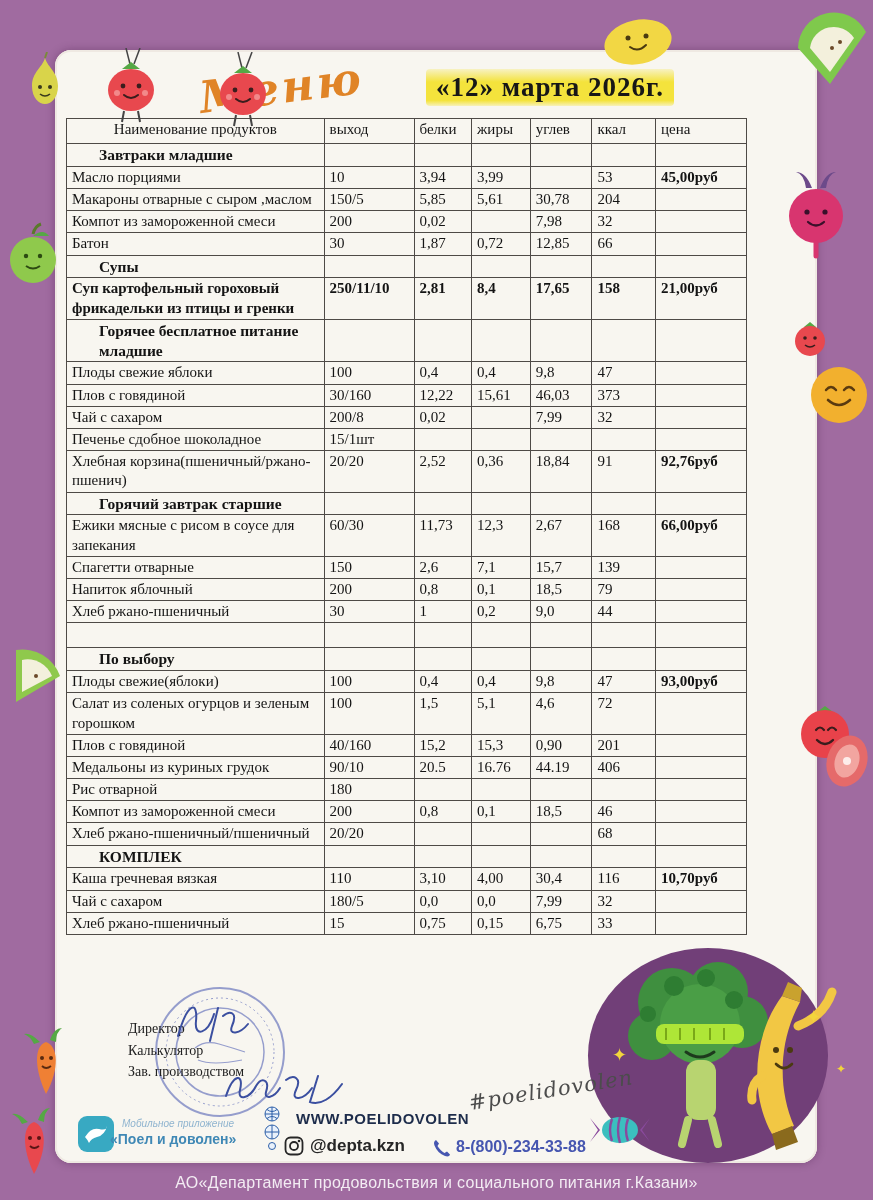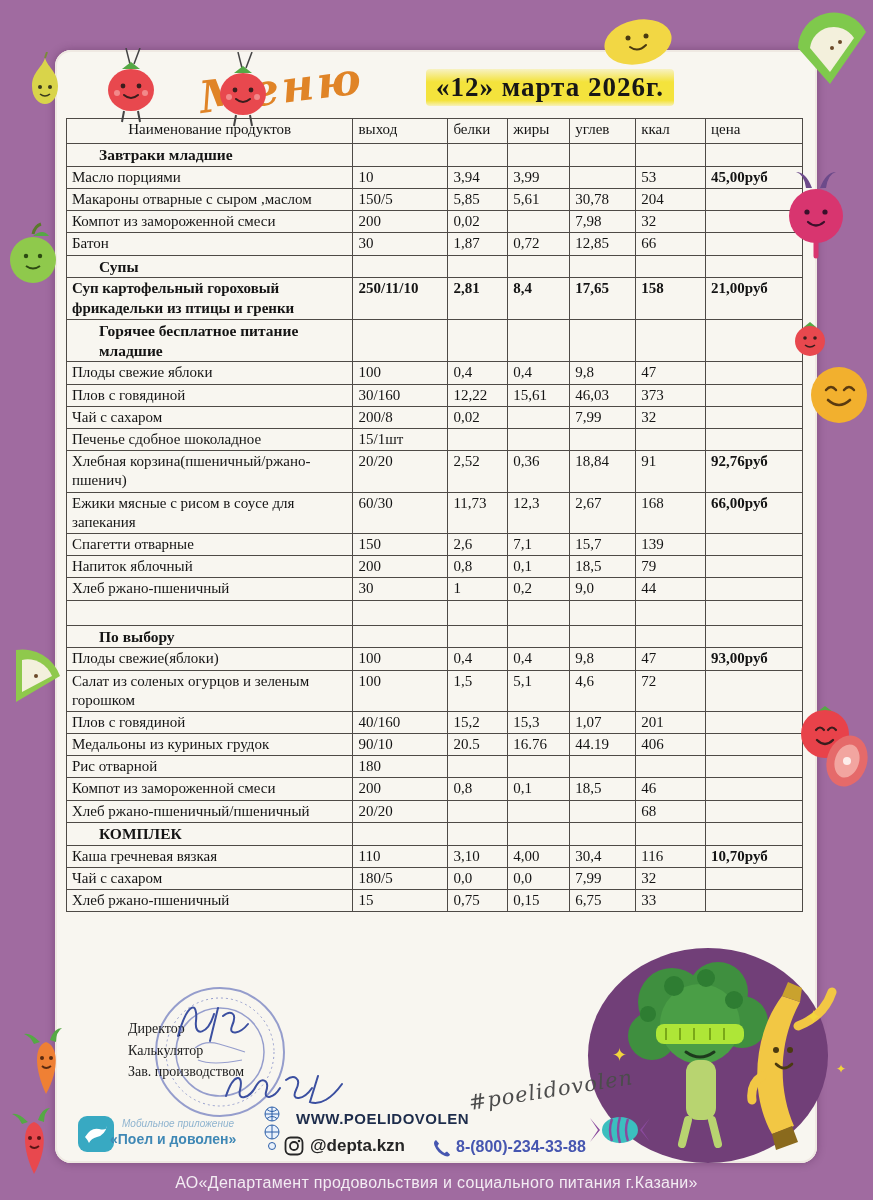--- a/index.html
+++ b/index.html
@@ -22,21 +22,21 @@
     vertical-align:middle;
   }
   .menu-date{
     display:inline-block;font-size:27px;color:#171717;vertical-align:middle;
     background:linear-gradient(180deg, rgba(246,230,60,.25) 0%, #f4e33c 35%, #f4e33c 85%, rgba(246,230,60,.3) 100%);
     padding:3px 10px;border-radius:4px;font-weight:bold;letter-spacing:1px;margin-left:44px;
   }
   
   .menu-table{
     position:absolute;left:66px;top:118px;z-index:3;
-    border-collapse:collapse;width:737px;font-size:15px;color:#141414;
+    border-collapse:collapse;width:681px;font-size:15px;color:#141414;
     background:transparent;
   }
   .menu-table td,.menu-table th{
     border:1px solid #4e4a46;padding:1px 5px;vertical-align:top;text-align:left;
     min-height:20px;line-height:1.28;
   }
   .menu-table th{font-weight:normal;height:22px;}
   .menu-table th:first-child{text-align:center;}
   .menu-table tr.section td{font-weight:bold;font-size:15.5px;padding-left:32px;}
   .menu-table td.price{font-weight:bold;}
@@ -214,20 +214,29 @@
       </tr>
       <tr>
         <td>Хлебная корзина(пшеничный/ржано-пшенич)</td>
         <td>20/20</td>
         <td>2,52</td>
         <td>0,36</td>
         <td>18,84</td>
         <td>91</td>
         <td class="price">92,76руб</td>
       </tr>
+      <tr class="section">
+        <td>Горячий завтрак старшие</td>
+        <td></td>
+        <td></td>
+        <td></td>
+        <td></td>
+        <td></td>
+        <td></td>
+      </tr>
       <tr>
         <td>Ежики мясные с рисом в соусе для запекания</td>
         <td>60/30</td>
         <td>11,73</td>
         <td>12,3</td>
         <td>2,67</td>
         <td>168</td>
         <td class="price">66,00руб</td>
       </tr>
       <tr>
@@ -291,21 +300,21 @@
         <td>5,1</td>
         <td>4,6</td>
         <td>72</td>
         <td></td>
       </tr>
       <tr>
         <td>Плов с говядиной</td>
         <td>40/160</td>
         <td>15,2</td>
         <td>15,3</td>
-        <td>1,07</td>
+        <td>0,90</td>
         <td>201</td>
         <td></td>
       </tr>
       <tr>
         <td>Медальоны  из куриных грудок</td>
         <td>90/10</td>
         <td>20.5</td>
         <td>16.76</td>
         <td>44.19</td>
         <td>406</td>

